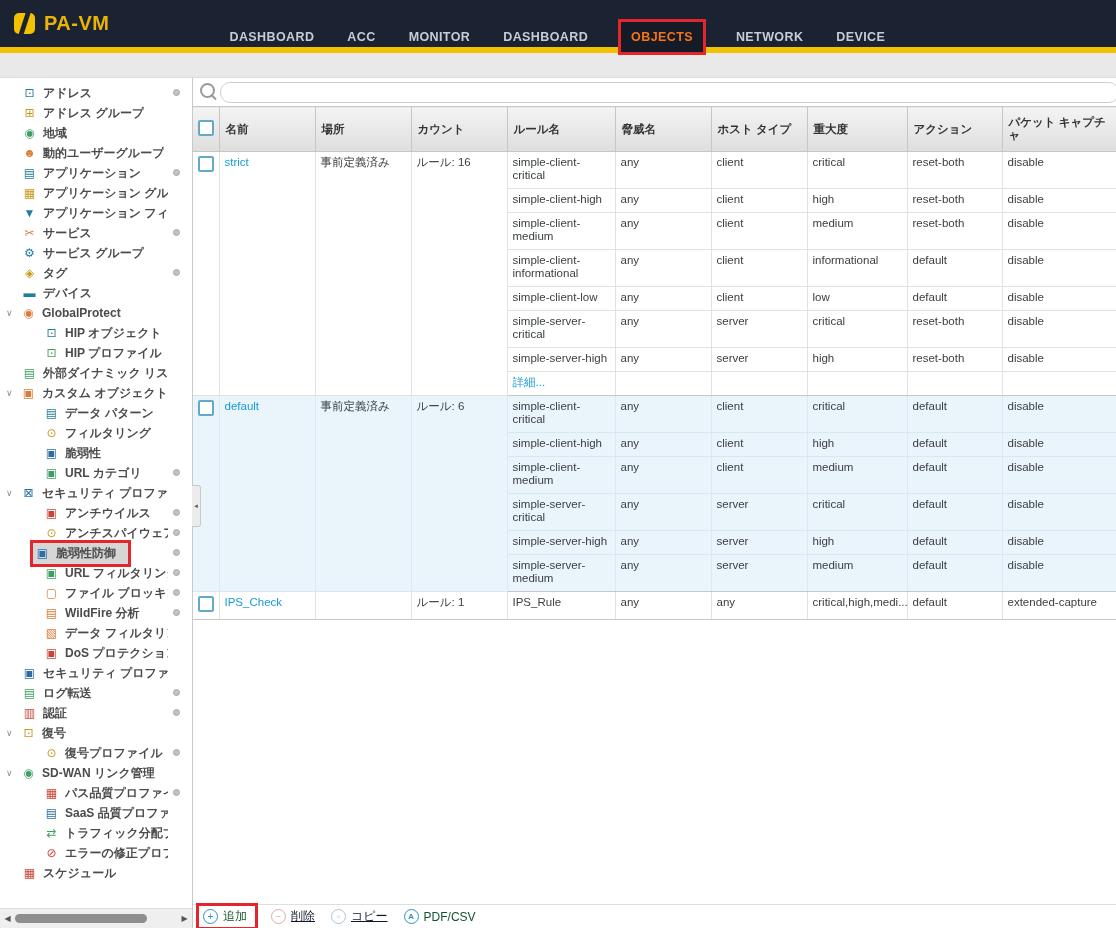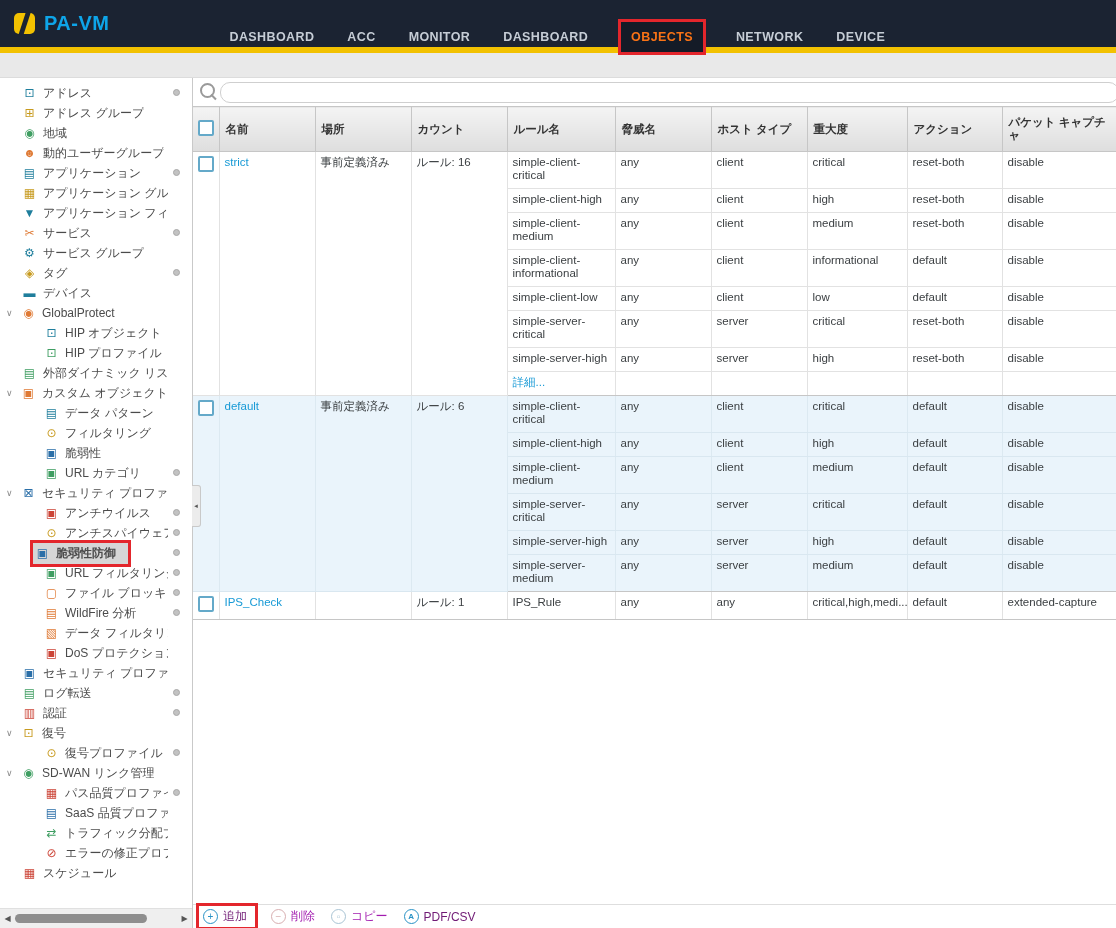--- a/index.html
+++ b/index.html
@@ -2,35 +2,35 @@
 <html><head>
 <meta charset="utf-8">
 <style>
   html,body{margin:0;padding:0;}
   .app{width:1116px;height:928px;position:relative;overflow:hidden;background:#fff;
        font-family:"Liberation Sans","DejaVu Sans",sans-serif;}
   
   .topnav{height:47px;background:#1b2332;display:flex;align-items:center;padding-left:14px;box-sizing:border-box;}
   .brandmark{width:21px;height:21px;background:#f2c101;border-radius:5px;position:relative;overflow:hidden;margin-right:9px;flex:none;}
   .brandmark::after{content:"";position:absolute;left:8px;top:-4px;width:5px;height:30px;background:#1b2332;transform:skewX(-18deg);}
-  .brand{color:#0ea5e9;font-size:20px;font-weight:bold;letter-spacing:.5px;}
+  .brand{color:#eab308;font-size:20px;font-weight:bold;letter-spacing:.5px;}
   .navitems{display:flex;align-items:center;gap:33px;margin-left:120px;font-size:12.5px;font-weight:bold;color:#c6cdd6;letter-spacing:.4px;}
   .navitem{padding:8px 0;cursor:pointer;margin-top:26px;}
   .navitem.active{color:#f97316;background:#141b27;outline:3px solid #e3262c;padding:8px 10px;}
   .yellowbar{height:6px;background:#f2c101;}
   .greyband{height:25px;background:#e9e9e9;border-bottom:1px solid #dcdcdc;box-sizing:border-box;}
   
   .content{display:flex;height:850px;}
   
   .sidebar{width:192px;min-width:192px;background:#fff;padding-top:5px;box-sizing:border-box;position:relative;overflow:hidden;}
   .ti{position:relative;height:20px;display:flex;align-items:center;font-size:12px;color:#4b4b4b;white-space:nowrap;padding-right:24px;cursor:pointer;}
   .l0{padding-left:22px;} .lp{padding-left:6px;} .l1{padding-left:44px;}
   .chev{font-style:normal;font-size:9px;color:#8a8a8a;width:15px;flex:none;}
   .ic{font-style:normal;width:15px;flex:none;font-size:12px;line-height:1;margin-right:6px;text-align:center;}
-  .lb{overflow:hidden;}
+  .lb{overflow:hidden;font-weight:bold;}
   .dot{position:absolute;right:12px;top:6px;width:7px;height:7px;border-radius:50%;background:#c2c2c2;border:1px solid #a8a8a8;box-sizing:border-box;}
   .selrow{padding-left:41px;}
   .selwrap{display:inline-flex;align-items:center;background:#d6d6d6;outline:3px solid #e3262c;padding:2px 12px 2px 2px;margin-left:-8px;font-weight:bold;}
   .c-teal{color:#1f7e9c}.c-gold{color:#c79a1e}.c-green{color:#3f9e62}.c-orange{color:#df7a35}.c-red{color:#cc4437}.c-blue{color:#2b6fa8}
   .sbstrip{position:absolute;bottom:0;left:0;width:192px;height:20px;background:#efefef;border-top:1px solid #e0e0e0;display:flex;align-items:center;box-sizing:border-box;}
   .sbarrow{color:#555;font-size:8px;width:15px;text-align:center;font-style:normal;cursor:pointer;}
   .sbthumb{height:9px;width:132px;background:#8e8e8e;border-radius:5px;cursor:pointer;}
   .collapser{position:absolute;left:192px;top:485px;width:8px;height:40px;background:#ececec;border:1px solid #c9c9c9;border-left:none;border-radius:0 3px 3px 0;display:flex;align-items:center;justify-content:center;font-size:7px;color:#555;z-index:5;cursor:pointer;font-style:normal;}
   
   .main{flex:1;display:flex;flex-direction:column;border-left:1px solid #c9c9c9;background:#fff;position:relative;box-sizing:border-box;}
@@ -44,22 +44,22 @@
   td{border-right:1px solid #e2e2e2;border-bottom:1px solid #e2e2e2;padding:4px 5px 6px 5px;vertical-align:top;line-height:13px;background:#fff;}
   tr.gB td{background:#eaf4fb;border-bottom-color:#d9e7f0;border-right-color:#dce9f1;}
   tr.last td{border-bottom:1px solid #c6c6c6;}
   td.nw{white-space:nowrap;overflow:hidden;}
   .cbc{width:26px;padding:4px 5px;}
   .cb{display:inline-block;width:12px;height:12px;border:2px solid #64a9c9;border-radius:2px;background:#fff;cursor:pointer;}
   .lnk{color:#189ad6;text-decoration:none;cursor:pointer;}
   
   .footer{position:absolute;left:0;bottom:0;width:100%;height:24px;background:#fff;border-top:1px solid #dedede;display:flex;align-items:center;gap:16px;padding-left:6px;font-size:12px;color:#3c4043;box-sizing:border-box;}
   .fbtn{display:inline-flex;align-items:center;gap:5px;cursor:pointer;}
-  .fbtn .flb{color:#701a75;}
-  .fbtn.disabled .flb{color:#a21caf;}
+  .fbtn .flb{color:#14532d;}
+  .fbtn.disabled .flb{color:#0f172a;text-decoration:underline;}
   .cic{width:13px;height:13px;border:1.5px solid currentColor;border-radius:50%;display:inline-flex;align-items:center;justify-content:center;font-size:10px;font-style:normal;line-height:1;flex:none;}
   .ci-add{color:#2a93c6;}.ci-del{color:#d8aeb0;}.ci-copy{color:#a9c4d4;}.ci-pdf{color:#2a93c6;font-size:8px;font-weight:bold;}
   .addwrap{outline:3px solid #e3262c;padding:2px 8px 2px 4px;}
 </style>
 </head>
 <body>
 
 <div class="app">
 
   <div class="topnav">

